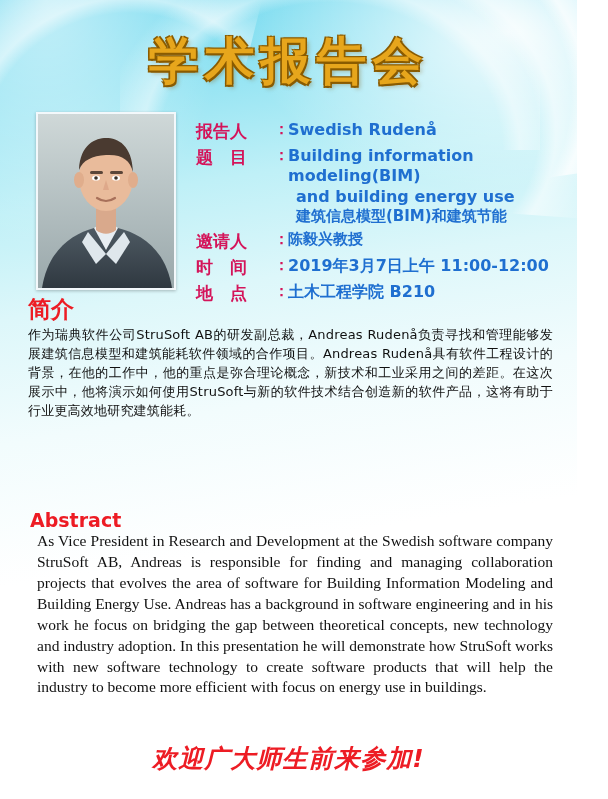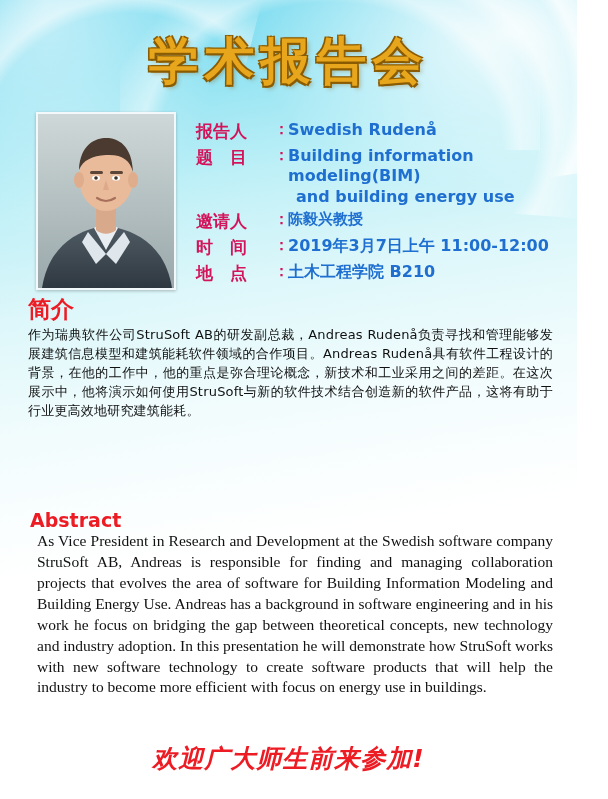--- a/index.html
+++ b/index.html
@@ -241,20 +241,21 @@
       <div class="colon">：</div>
       <div class="val">Swedish Rudenå</div>
     </div>
 
     <div class="inforow">
       <div class="lab">题　目</div>
       <div class="colon">：</div>
       <div style="flex:1 1 auto;">
         <div class="val">Building information modeling(BIM)</div>
         <div class="val indent2">and building energy use</div>
+        <div class="val zh indent2">建筑信息模型(BIM)和建筑节能</div>
       </div>
     </div>
 
     <div class="inforow">
       <div class="lab">邀请人</div>
       <div class="colon">：</div>
       <div class="val zh">陈毅兴教授</div>
     </div>
 
     <div class="inforow">

